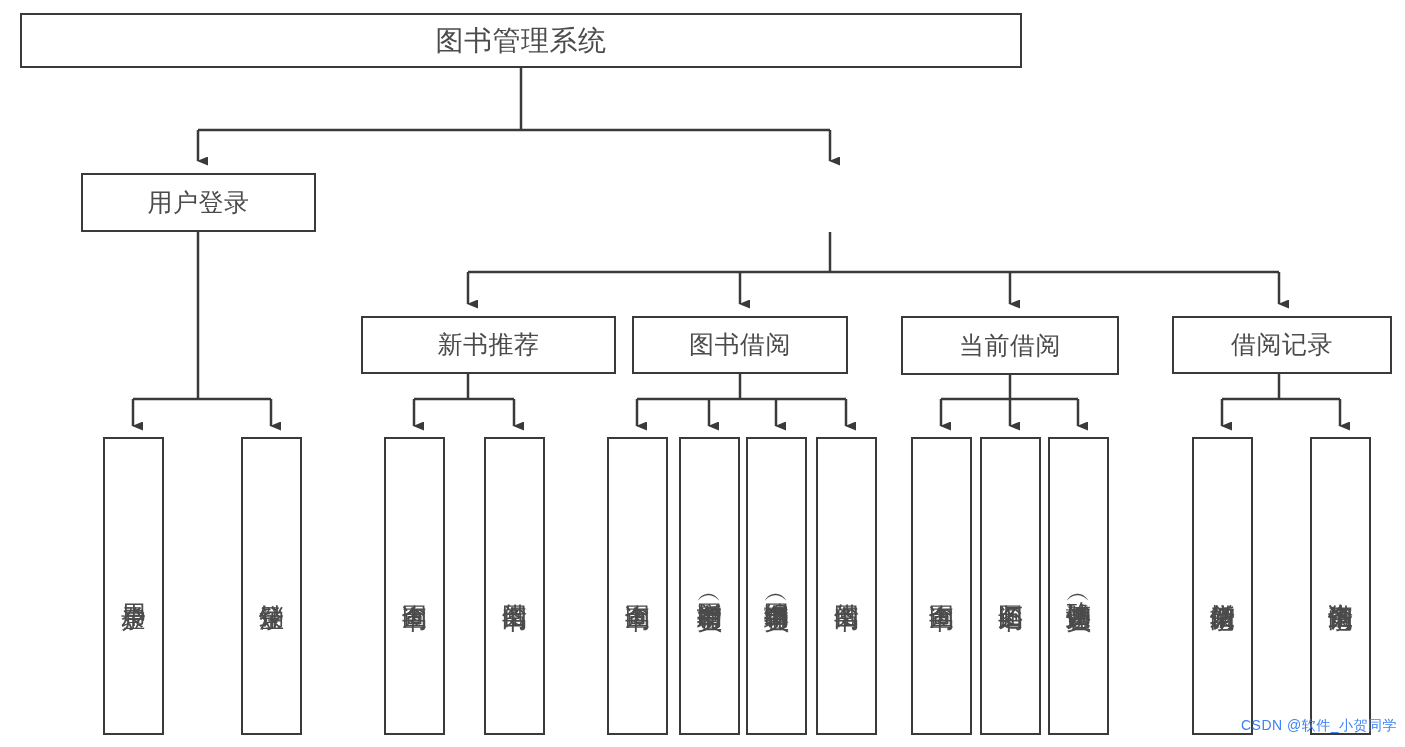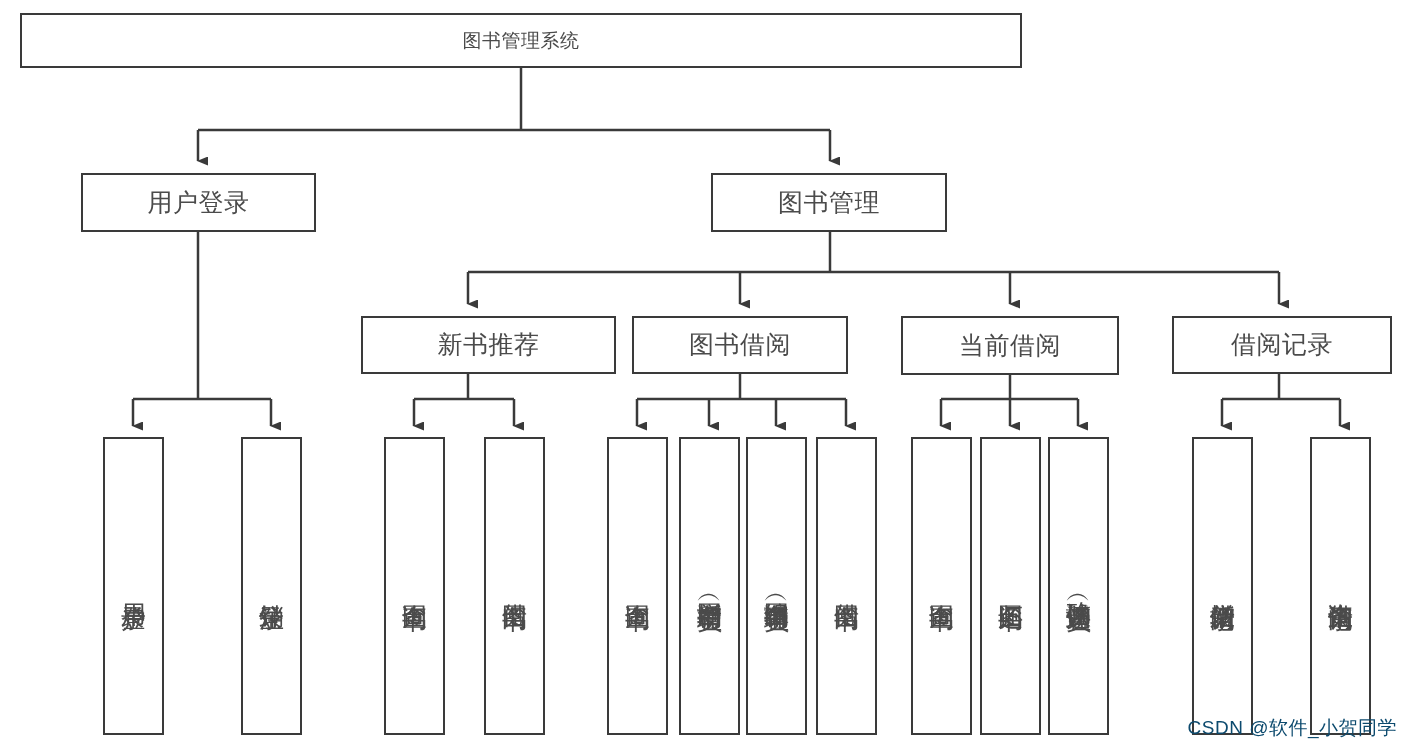--- a/index.html
+++ b/index.html
@@ -42,21 +42,21 @@
     line-height: 1.25;
     color: #4b4b4b;
   }
   
   .node.horiz .label {
     font-size: 25px;
     letter-spacing: 0.5px;
     white-space: nowrap;
   }
   #node-root.horiz .label {
-    font-size: 19px;
+    font-size: 28px;
   }
   
   .node.vert {
     align-items: flex-start;
     justify-content: center;
     padding-top: 0;
   }
   .node.vert .label {
     writing-mode: vertical-rl;
     text-orientation: upright;
@@ -64,23 +64,23 @@
     line-height: 1.08;
     letter-spacing: 1px;
     height: 100%;
     display: flex;
     align-items: center;
     justify-content: center;
   }
   .watermark {
     position: absolute;
     right: 8px;
-    bottom: 6px;
-    font-size: 19px;
-    color: #0c4a6e;
+    bottom: 12px;
+    font-size: 14px;
+    color: #3b82f6;
     letter-spacing: 0.5px;
     z-index: 5;
     white-space: nowrap;
   }
 </style>
 </head>
 <body>
 
 <div id="canvas">
 
@@ -135,23 +135,20 @@
   </svg>
 
   <div class="node horiz" id="node-root" style="left:20px; top:13px; width:1002px; height:55px;">
     <span class="label">图书管理系统</span>
   </div>
 
   <div class="node horiz" style="left:81px; top:173px; width:235px; height:59px;">
     <span class="label">用户登录</span>
   </div>
 
-  <div class="node horiz" style="left:711px; top:173px; width:236px; height:59px;">
-    <span class="label">图书管理</span>
-  </div>
 
   <div class="node horiz" style="left:361px; top:316px; width:255px; height:58px;">
     <span class="label">新书推荐</span>
   </div>
 
   <div class="node horiz" style="left:632px; top:316px; width:216px; height:58px;">
     <span class="label">图书借阅</span>
   </div>
 
   <div class="node horiz" style="left:901px; top:316px; width:218px; height:59px;">

